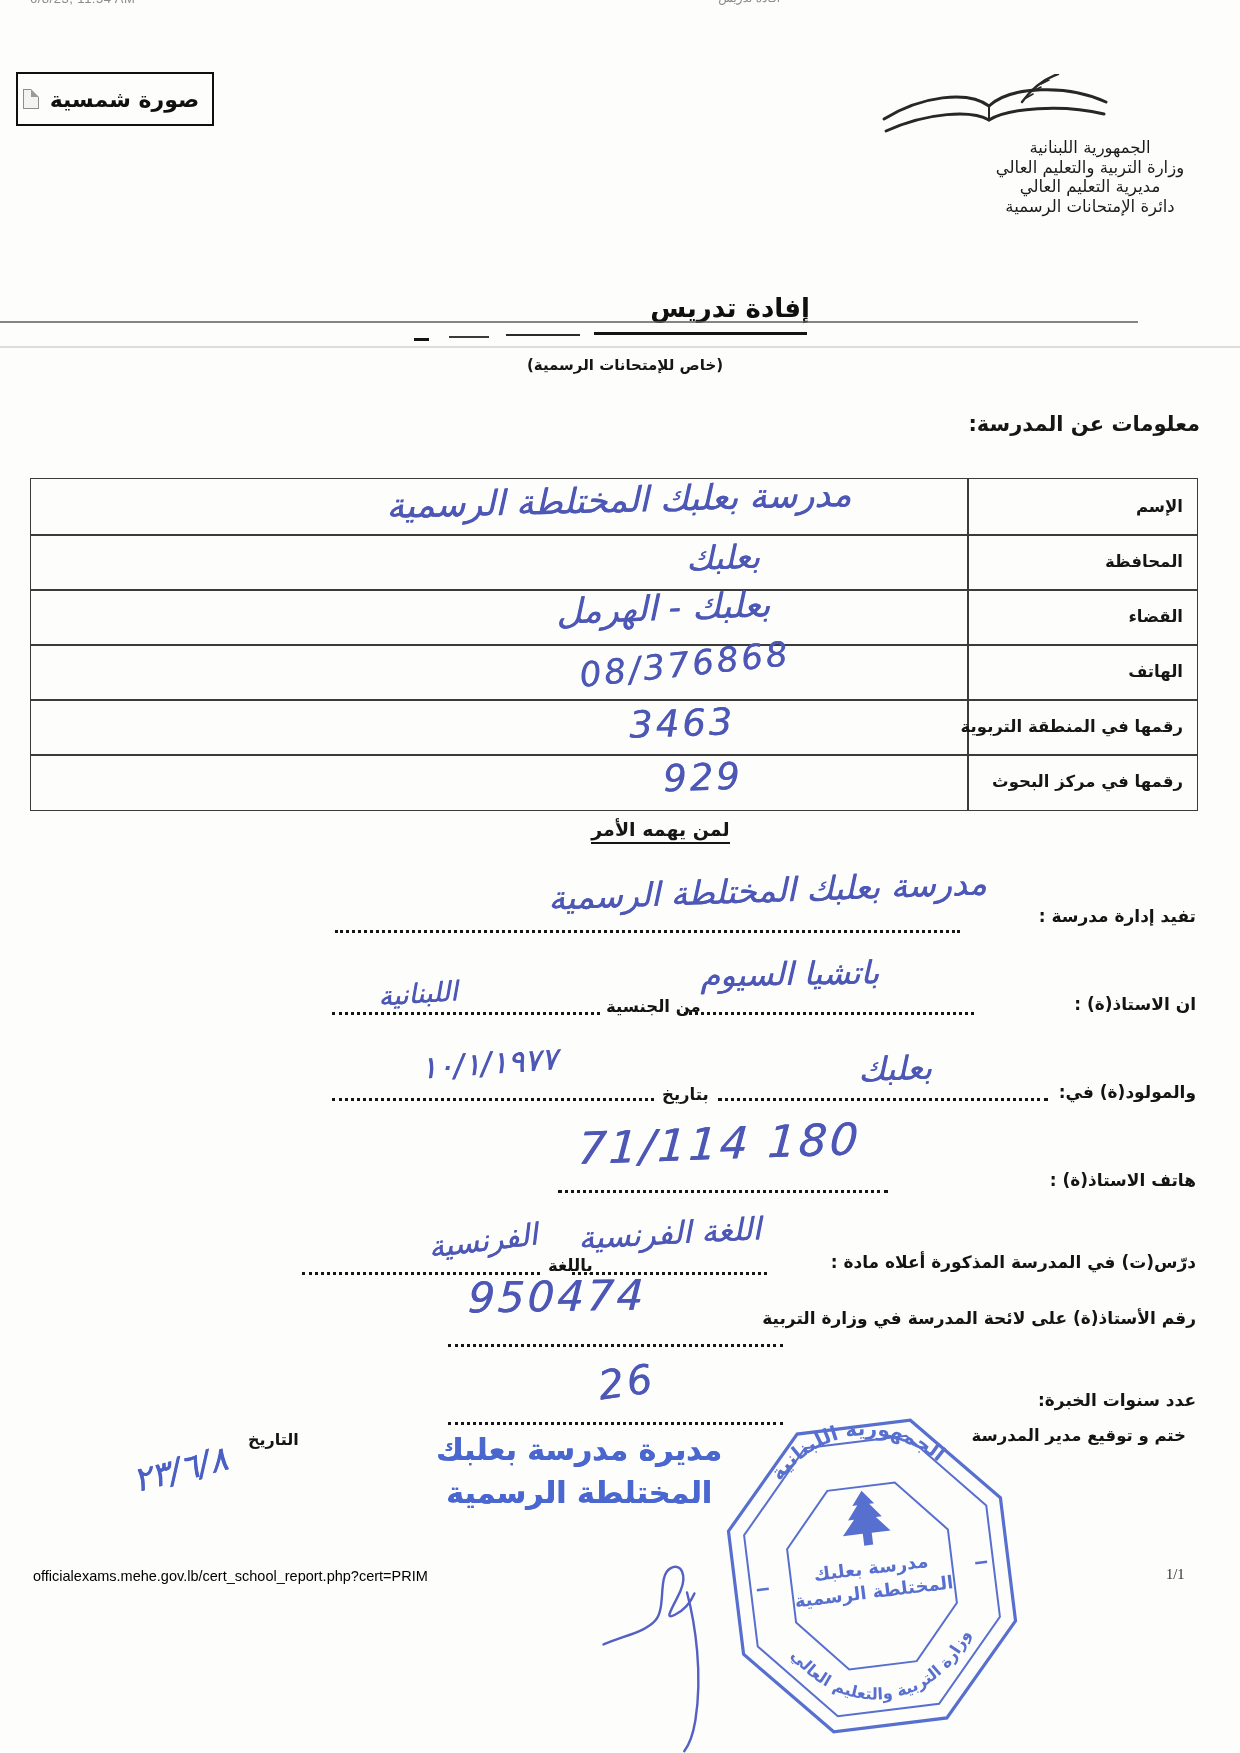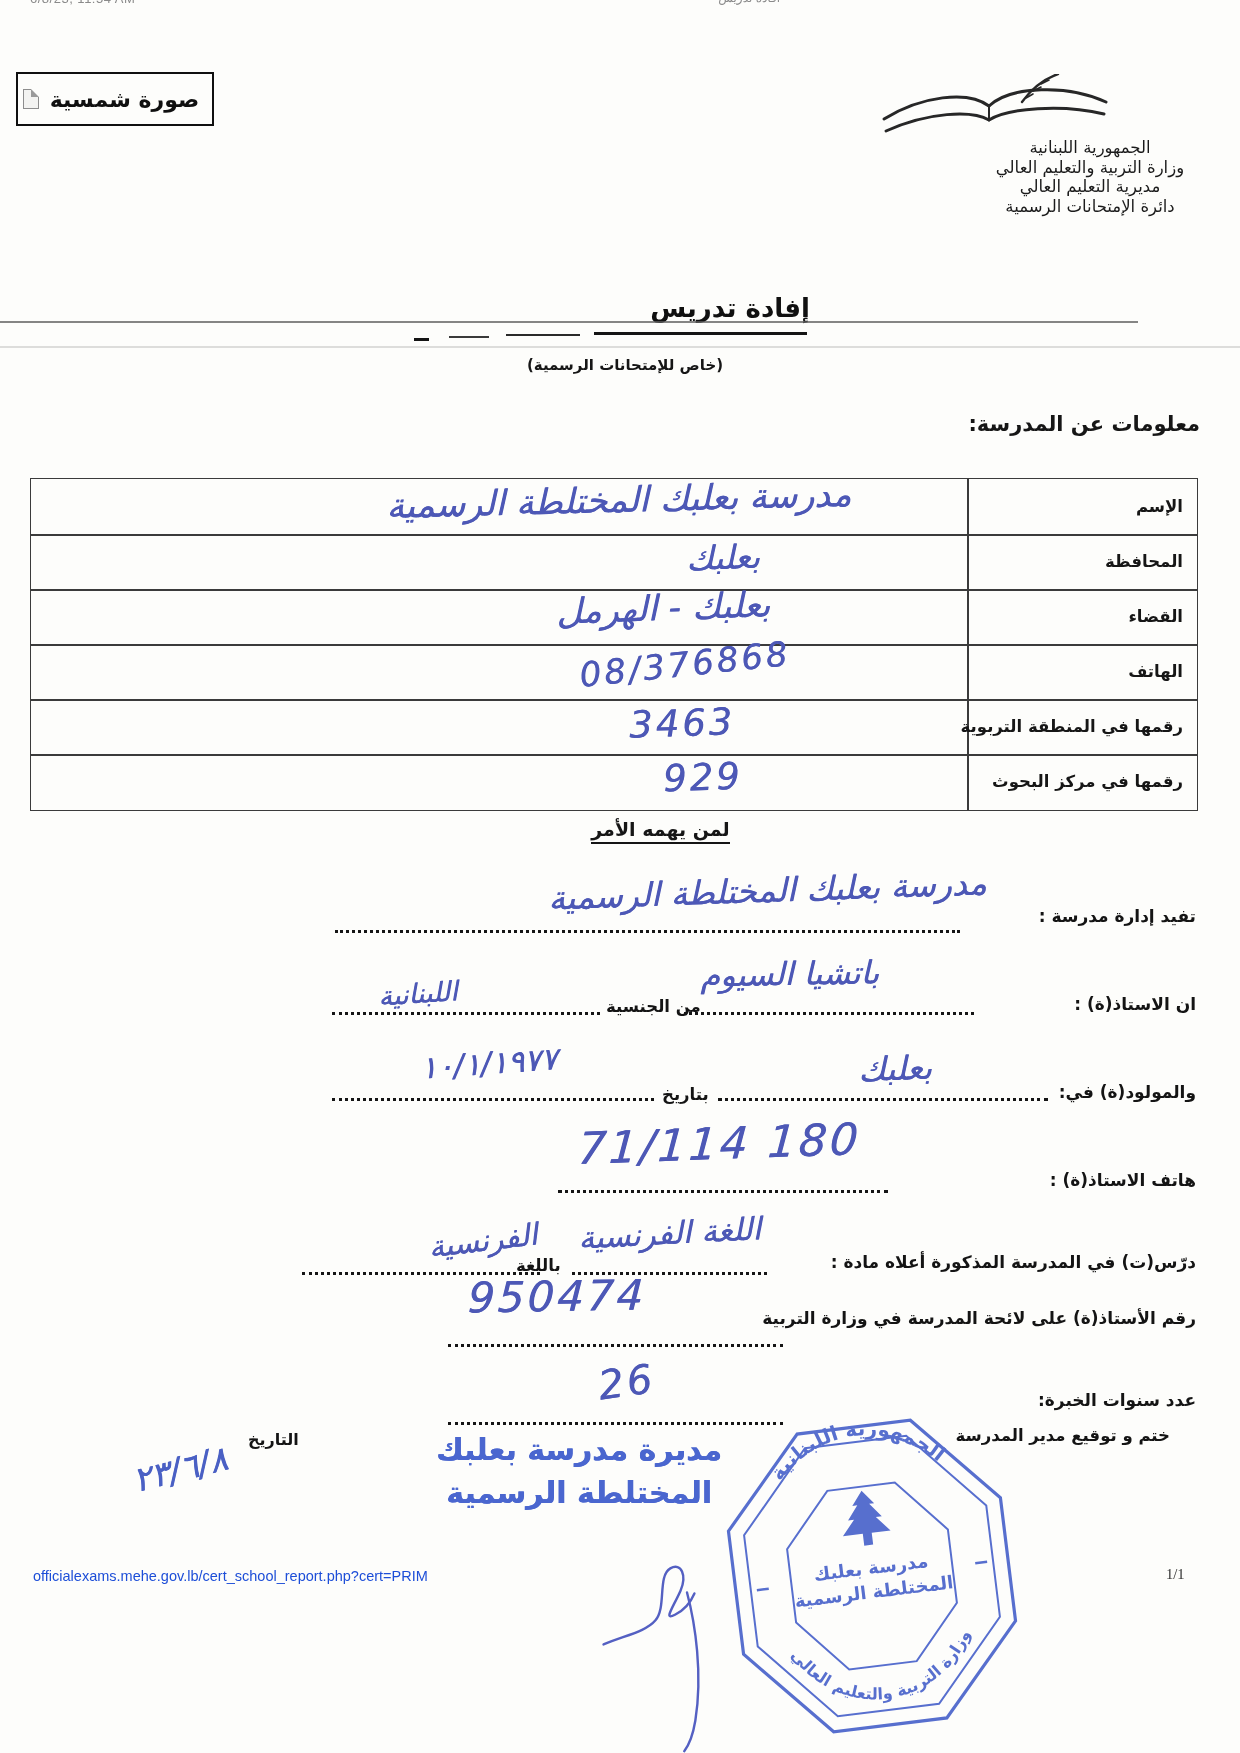--- a/index.html
+++ b/index.html
@@ -55,21 +55,21 @@
       direction:rtl; text-shadow:.5px 0 0 currentColor; line-height:1;}
   .hw-num{direction:ltr; letter-spacing:3px;}
 
   .lmn{left:552px; top:818px; width:205px; text-align:center; font-weight:bold; font-size:19px;}
   .lmn span{border-bottom:2px solid #151515; padding-bottom:2px;margin-left:12px;}
 
   .director{left:428px; top:1428px; width:302px; text-align:center; direction:rtl;
             color:#4a66cf; font-weight:bold; font-size:30px; line-height:43px;
             text-shadow:.4px 0 0 currentColor;}
 
-  .footer-url{left:33px; top:1568px; font-size:14.5px; color:#1d4ed8;
+  .footer-url{left:33px; top:1568px; font-size:14.5px; color:#000000;
               font-family:"Liberation Sans", sans-serif;}
   .page-num{left:1166px; top:1566px; font-size:14.5px; color:#2d2d2d;
             font-family:Liberation Serif, serif;}
 
   svg text{font-family:"DejaVu Sans", sans-serif;}
 </style>
 </head>
 <body>
 
 <div class="page">
@@ -162,34 +162,34 @@
   <div class="plabel" style="left:662px; top:1085px; font-size:16.5px;">بتاريخ</div>
   <div class="dots" style="left:332px; top:1098px; width:322px;"></div>
   <div class="hw ltr" style="left:420px; top:1048px; font-size:31px; transform:rotate(-4deg); letter-spacing:2px;">١٠/١/١٩٧٧</div>
 
   <div class="plabel" style="right:44px; top:1170px;">هاتف الاستاذ(ة) :</div>
   <div class="dots" style="left:558px; top:1190px; width:330px;"></div>
   <div class="hw hw-num" style="left:578px; top:1122px; font-size:44px; transform:rotate(-2deg) skewX(-6deg);">71/114 180</div>
 
   <div class="plabel" style="right:44px; top:1252px;">درّس(ت) في المدرسة المذكورة أعلاه مادة :</div>
   <div class="hw" style="left:578px; top:1218px; font-size:31px; transform:rotate(-3deg);">اللغة الفرنسية</div>
-  <div class="plabel" style="left:516px; top:1256px; font-size:16.5px;">باللغة</div>
+  <div class="plabel" style="left:548px; top:1256px; font-size:16.5px;">باللغة</div>
   <div class="hw" style="left:428px; top:1226px; font-size:30px; transform:rotate(-7deg);">الفرنسية</div>
   <div class="dots" style="left:302px; top:1272px; width:238px;"></div>
   <div class="dots" style="left:572px; top:1272px; width:195px;"></div>
 
   <div class="plabel" style="right:44px; top:1308px;">رقم الأستاذ(ة) على لائحة المدرسة في وزارة التربية</div>
   <div class="hw hw-num" style="left:468px; top:1276px; font-size:42px; transform:rotate(-1deg) skewX(-4deg);">950474</div>
   <div class="dots" style="left:448px; top:1344px; width:335px;"></div>
 
   <div class="plabel" style="right:44px; top:1390px;">عدد سنوات الخبرة:</div>
   <div class="hw hw-num" style="left:598px; top:1362px; font-size:40px; transform:rotate(-8deg);">26</div>
   <div class="dots" style="left:448px; top:1422px; width:335px;"></div>
 
-  <div class="plabel" style="right:70px; top:1426px; font-size:16.5px;">ختم و توقيع مدير المدرسة</div>
+  <div class="plabel" style="right:54px; top:1426px; font-size:16.5px;">ختم و توقيع مدير المدرسة</div>
 
   <div class="plabel" style="left:248px; top:1430px; font-size:16px;">التاريخ</div>
   <div class="hw ltr" style="left:132px; top:1452px; font-size:34px; transform:rotate(-14deg); letter-spacing:4px; color:#4a60c4;">٢٣/٦/٨</div>
 
   <div class="abs director">
     <div>مديرة مدرسة بعلبك</div>
     <div>المختلطة الرسمية</div>
   </div>
 
   <svg class="abs" style="left:716px; top:1402px;" width="312" height="348" viewBox="0 0 312 348">

